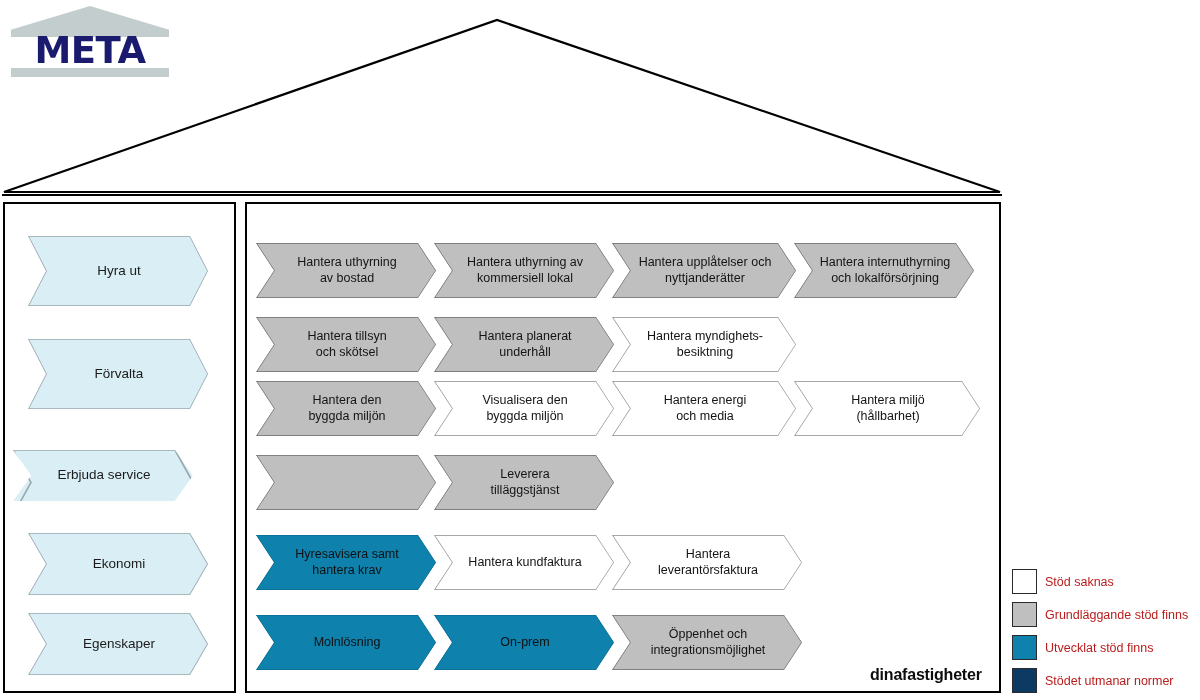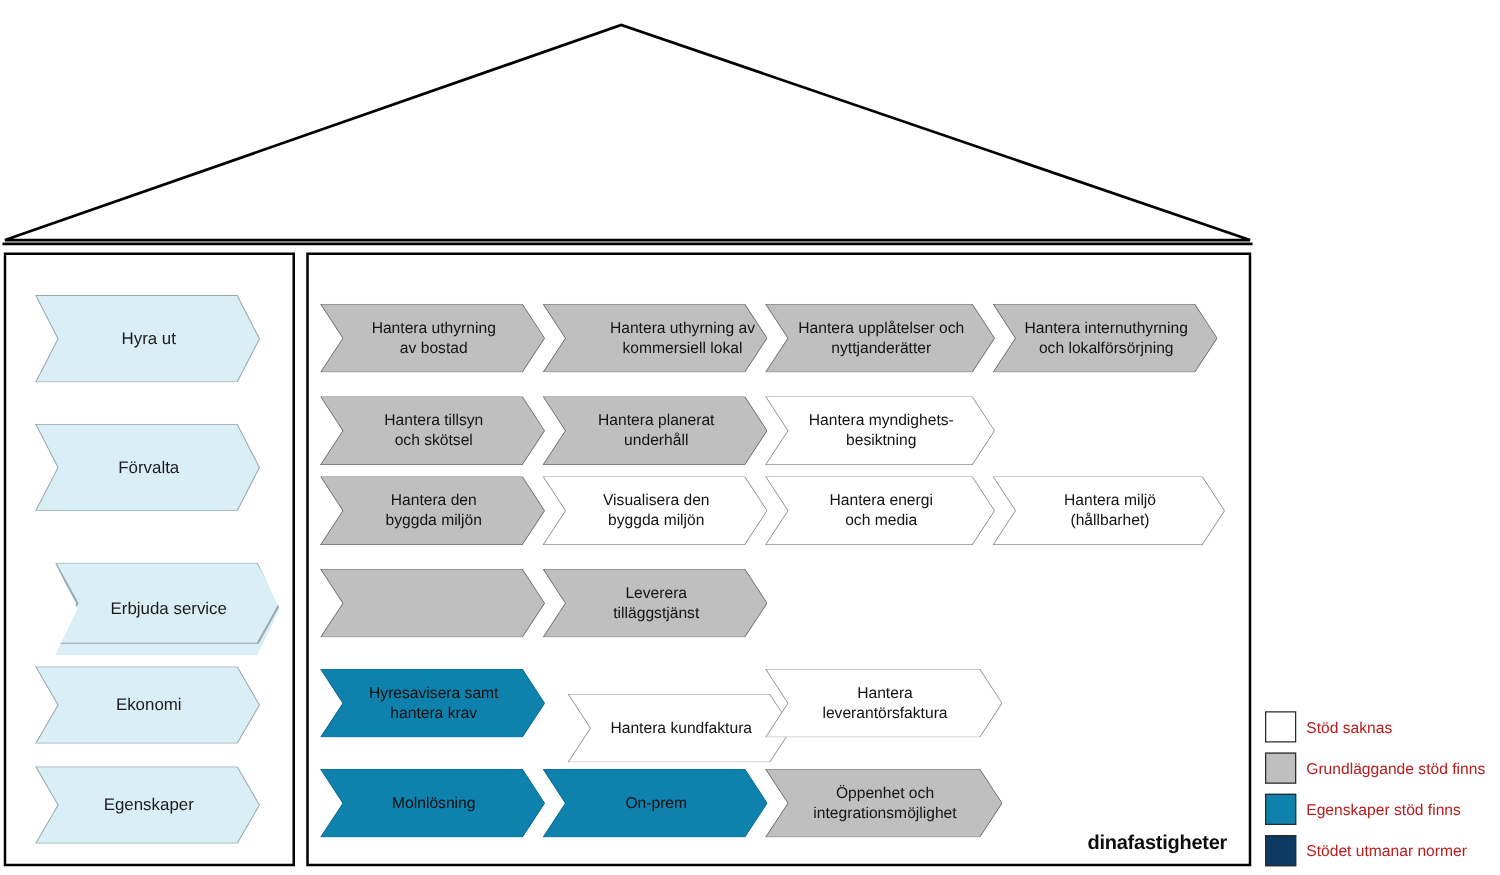--- a/index.html
+++ b/index.html
@@ -129,20 +129,26 @@
     font-weight: 700;
     color: #0d0d0d;
     letter-spacing: -0.2px;
   }
 </style>
 </head>
 <body>
 
 <div id="canvas">
 
+  <div id="logo">
+    <div class="pediment"></div>
+    <div class="bar-top"></div>
+    <div class="word">META</div>
+    <div class="bar-bottom"></div>
+  </div>
 
   <svg id="roof" viewBox="0 0 1010 200">
     <polygon id="roof-poly" points="4,192 497,20 1000,192" fill="#ffffff" stroke="#000000" stroke-width="2.2"></polygon>
     <line id="roof-base" x1="2" y1="195" x2="1002" y2="195" stroke="#000000" stroke-width="2.2"></line>
   </svg>
 
   <div class="panel" id="left-panel"></div>
 
   <div class="panel" id="right-panel"></div>
 
@@ -158,21 +164,21 @@
       </div>
       <div class="chev sb-chev" style="left: 28px; top: 339px; width: 180px; height: 70px; text-align: right;">
         <div class="fill" style="background: rgb(217, 238, 245);"></div>
         <div class="stroke">
           <svg width="180" height="70" viewBox="0 0 180 70" style="display:block">
     <polygon points="0,0 162,0 180,35 162,70 0,70 18,35" fill="none" stroke="#9aa7ad" stroke-width="1.6"></polygon>
           </svg>
         </div>
         <div class="lbl">Förvalta</div>
       </div>
-      <div class="chev sb-chev" style="left: 44px; top: 450px; width: 180px; height: 74px;">
+      <div class="chev sb-chev" style="left: 13px; top: 450px; width: 180px; height: 51px;">
         <div class="fill" style="background: rgb(217, 238, 245);"></div>
         <div class="stroke">
           <svg width="180" height="65" viewBox="0 0 180 65" style="display:block">
     <polygon points="0,0 162,0 180,32.5 162,65 0,65 18,32.5" fill="none" stroke="#9aa7ad" stroke-width="1.6"></polygon>
           </svg>
         </div>
         <div class="lbl">Erbjuda service</div>
       </div>
       <div class="chev sb-chev" style="left: 28px; top: 533px; width: 180px; height: 62px;">
         <div class="fill" style="background: rgb(217, 238, 245);"></div>
@@ -197,21 +203,21 @@
   <div id="process-host">
       <div class="chev pr-chev" style="left: 256px; top: 243px; width: 180px; height: 55px;">
         <div class="fill" style="background: rgb(191, 191, 191);"></div>
         <div class="stroke">
           <svg width="180" height="55" viewBox="0 0 180 55" style="display:block">
     <polygon points="0,0 162,0 180,27.5 162,55 0,55 18,27.5" fill="none" stroke="#6e6e6e" stroke-width="1.3"></polygon>
           </svg>
         </div>
         <div class="lbl">Hantera uthyrning<br>av bostad</div>
       </div>
-      <div class="chev pr-chev" style="left: 434px; top: 243px; width: 180px; height: 55px; justify-content: flex-end;">
+      <div class="chev pr-chev" style="left: 434px; top: 243px; width: 180px; height: 55px;">
         <div class="fill" style="background: rgb(191, 191, 191);"></div>
         <div class="stroke">
           <svg width="180" height="55" viewBox="0 0 180 55" style="display:block">
     <polygon points="0,0 162,0 180,27.5 162,55 0,55 18,27.5" fill="none" stroke="#6e6e6e" stroke-width="1.3"></polygon>
           </svg>
         </div>
         <div class="lbl">Hantera uthyrning av<br>kommersiell lokal</div>
       </div>
       <div class="chev pr-chev" style="left: 612px; top: 243px; width: 184px; height: 55px;">
         <div class="fill" style="background: rgb(191, 191, 191);"></div>
@@ -313,21 +319,21 @@
       </div>
       <div class="chev pr-chev on-blue" style="left: 256px; top: 535px; width: 180px; height: 55px;">
         <div class="fill" style="background: rgb(14, 129, 172);"></div>
         <div class="stroke">
           <svg width="180" height="55" viewBox="0 0 180 55" style="display:block">
     <polygon points="0,0 162,0 180,27.5 162,55 0,55 18,27.5" fill="none" stroke="#0b6d91" stroke-width="1.3"></polygon>
           </svg>
         </div>
         <div class="lbl">Hyresavisera samt<br>hantera krav</div>
       </div>
-      <div class="chev pr-chev" style="left: 454px; top: 535px; width: 180px; height: 55px; margin-top: 20px;">
+      <div class="chev pr-chev" style="left: 434px; top: 535px; width: 180px; height: 55px;">
         <div class="fill" style="background: rgb(255, 255, 255);"></div>
         <div class="stroke">
           <svg width="180" height="55" viewBox="0 0 180 55" style="display:block">
     <polygon points="0,0 162,0 180,27.5 162,55 0,55 18,27.5" fill="none" stroke="#8c8c8c" stroke-width="1.3"></polygon>
           </svg>
         </div>
         <div class="lbl">Hantera kundfaktura</div>
       </div>
       <div class="chev pr-chev" style="left: 612px; top: 535px; width: 190px; height: 55px;">
         <div class="fill" style="background: rgb(255, 255, 255);"></div>
@@ -371,21 +377,21 @@
       <div class="legend-row">
         <div class="legend-swatch" style="background: rgb(255, 255, 255);"></div>
         <div class="legend-text">Stöd saknas</div>
       </div>
       <div class="legend-row">
         <div class="legend-swatch" style="background: rgb(191, 191, 191);"></div>
         <div class="legend-text">Grundläggande stöd finns</div>
       </div>
       <div class="legend-row">
         <div class="legend-swatch" style="background: rgb(14, 129, 172);"></div>
-        <div class="legend-text">Egenskaper stöd finns</div>
+        <div class="legend-text">Utvecklat stöd finns</div>
       </div>
       <div class="legend-row">
         <div class="legend-swatch" style="background: rgb(13, 58, 98);"></div>
         <div class="legend-text">Stödet utmanar normer</div>
       </div>
     </div>
 
   <div id="brand">dinafastigheter</div>
 
 </div>

